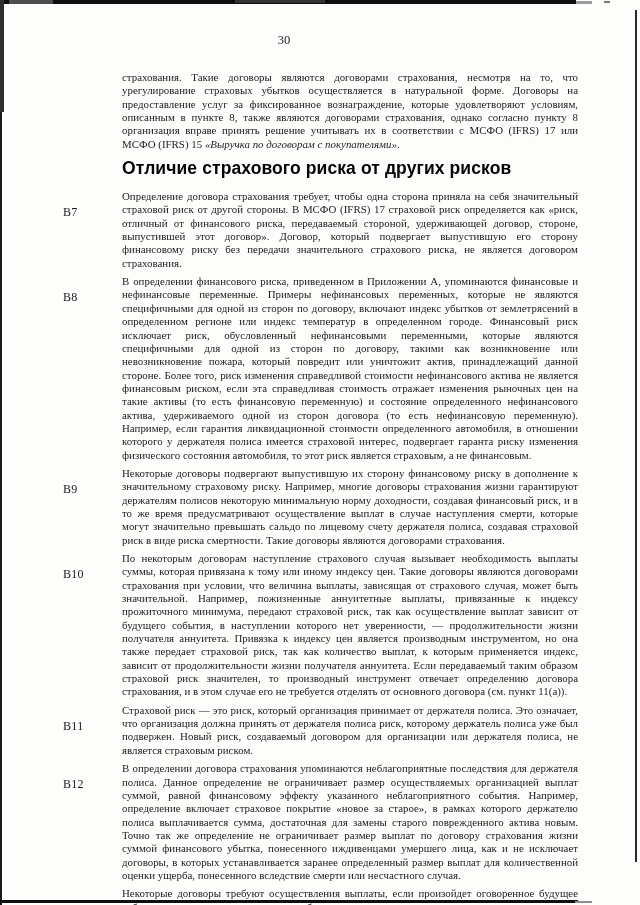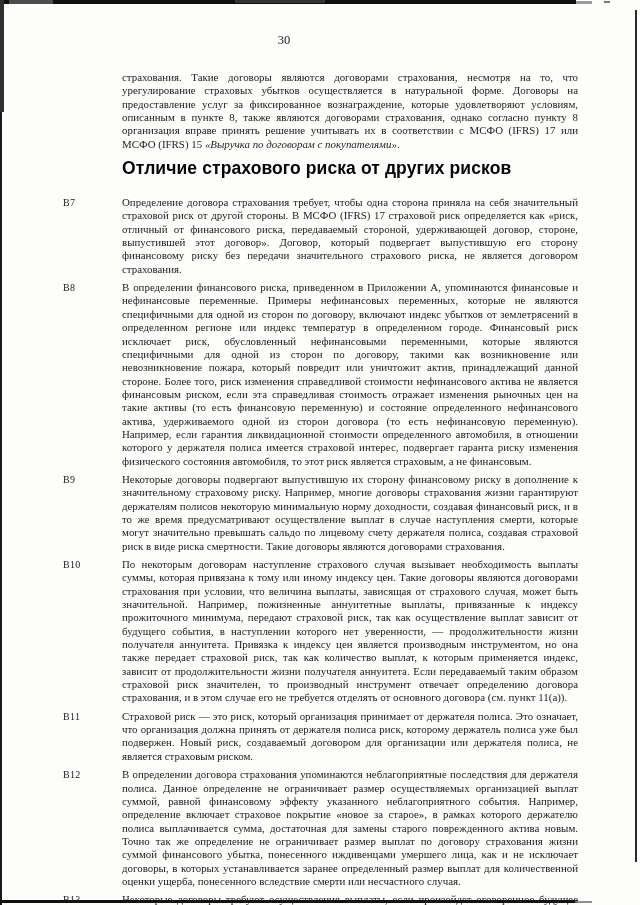--- a/index.html
+++ b/index.html
@@ -20,31 +20,31 @@
     position:absolute;left:122px;top:71px;width:456px;
   }
   .para{
     position:relative;
     font-size:10.9px;line-height:13.35px;
     text-align:justify;
     margin:0 0 5px 0;
     color:#1b1b1b;
   }
   .plabel{
-    position:absolute;left:-59px;top:0;
-    font-size:10px;letter-spacing:.3px;
+    position:absolute;left:-59px;top:16px;
+    font-size:12px;letter-spacing:.3px;
   }
   .italic{font-style:italic;}
   .section-heading{
     font-family:"Liberation Sans","DejaVu Sans",sans-serif;
     font-weight:bold;
     font-size:17.5px;line-height:21px;
     letter-spacing:.1px;
     color:#050505;
-    margin:7px 0 17px 0;
+    margin:7px 0 11px 0;
     text-align:left;
   }
   
   .artifact{position:absolute;pointer-events:none;}
   .edge-top{left:0;top:0;width:576px;height:4px;background:#0f0f0f;}
   .edge-top-g1{left:9px;top:0;width:44px;height:4px;background:#4d4d4d;}
   .edge-top-g2{left:235px;top:0;width:90px;height:3px;background:#333;}
   .edge-top-g3{left:576px;top:1px;width:16px;height:3px;background:#9c9c9c;}
   .edge-top-tick{left:604px;top:1px;width:6px;height:2px;background:#7a7a7a;}
   .edge-left{left:0;top:0;width:2px;height:905px;background:#1a1a1a;}

